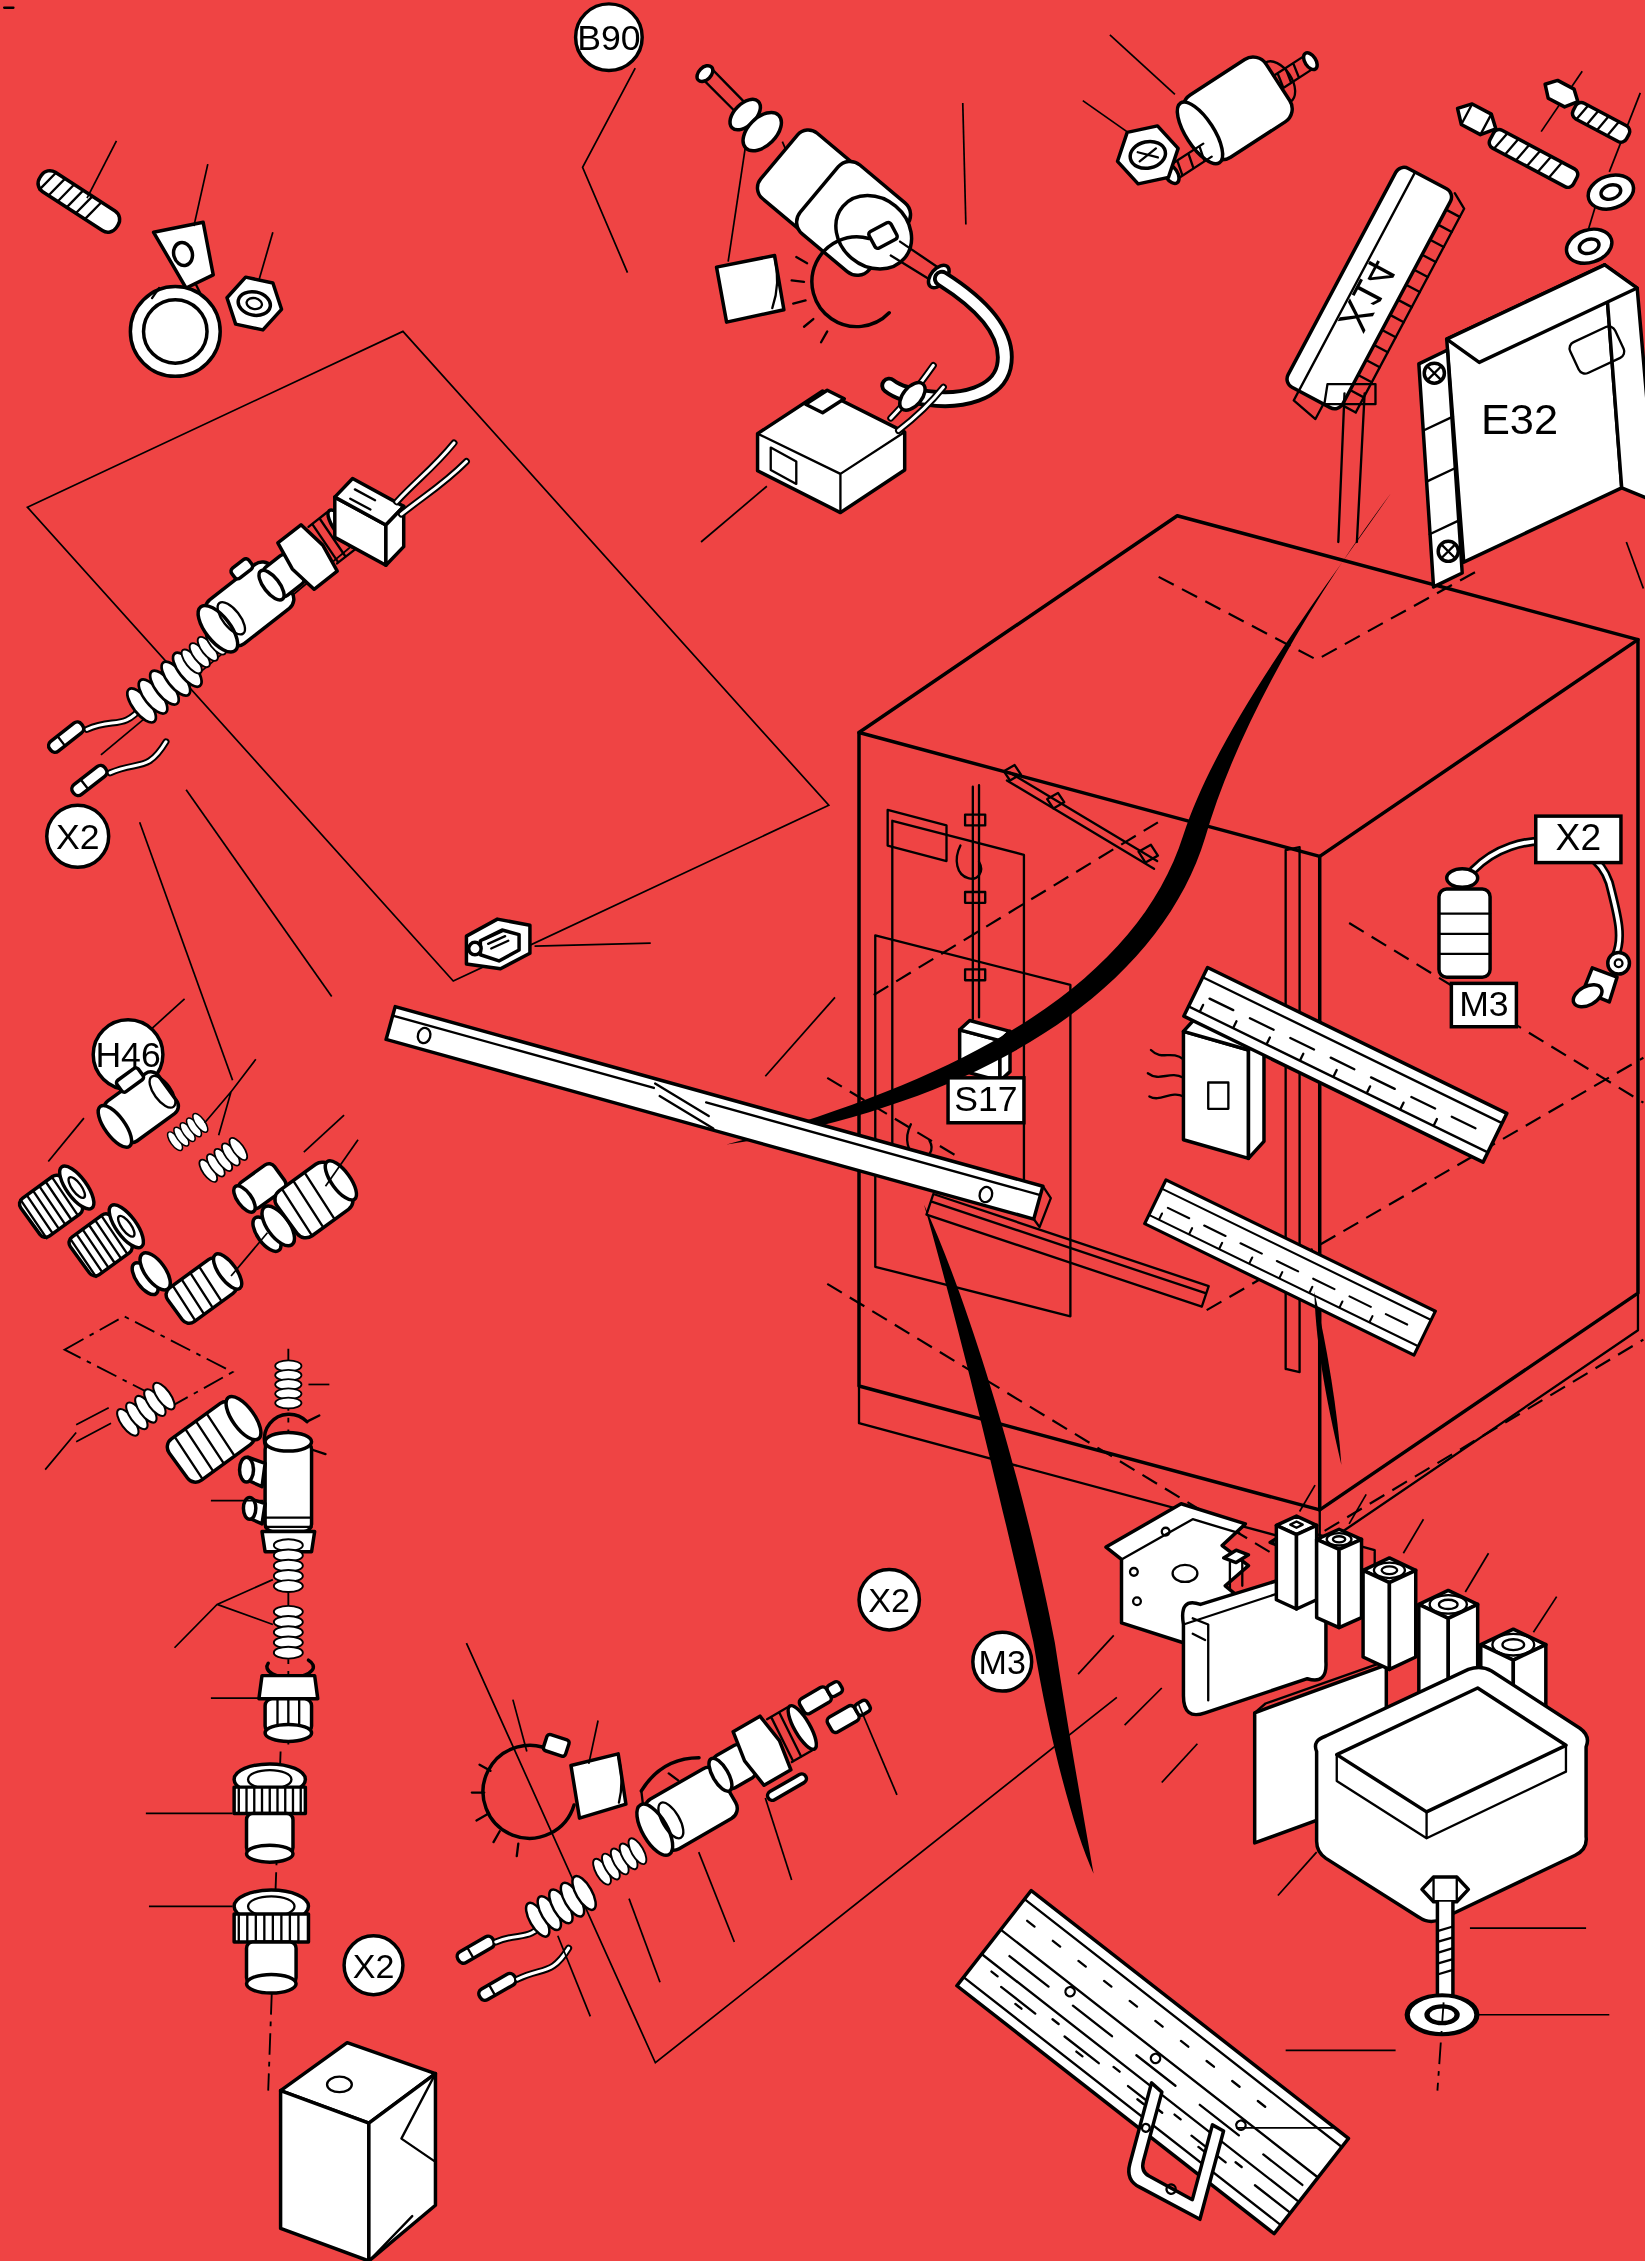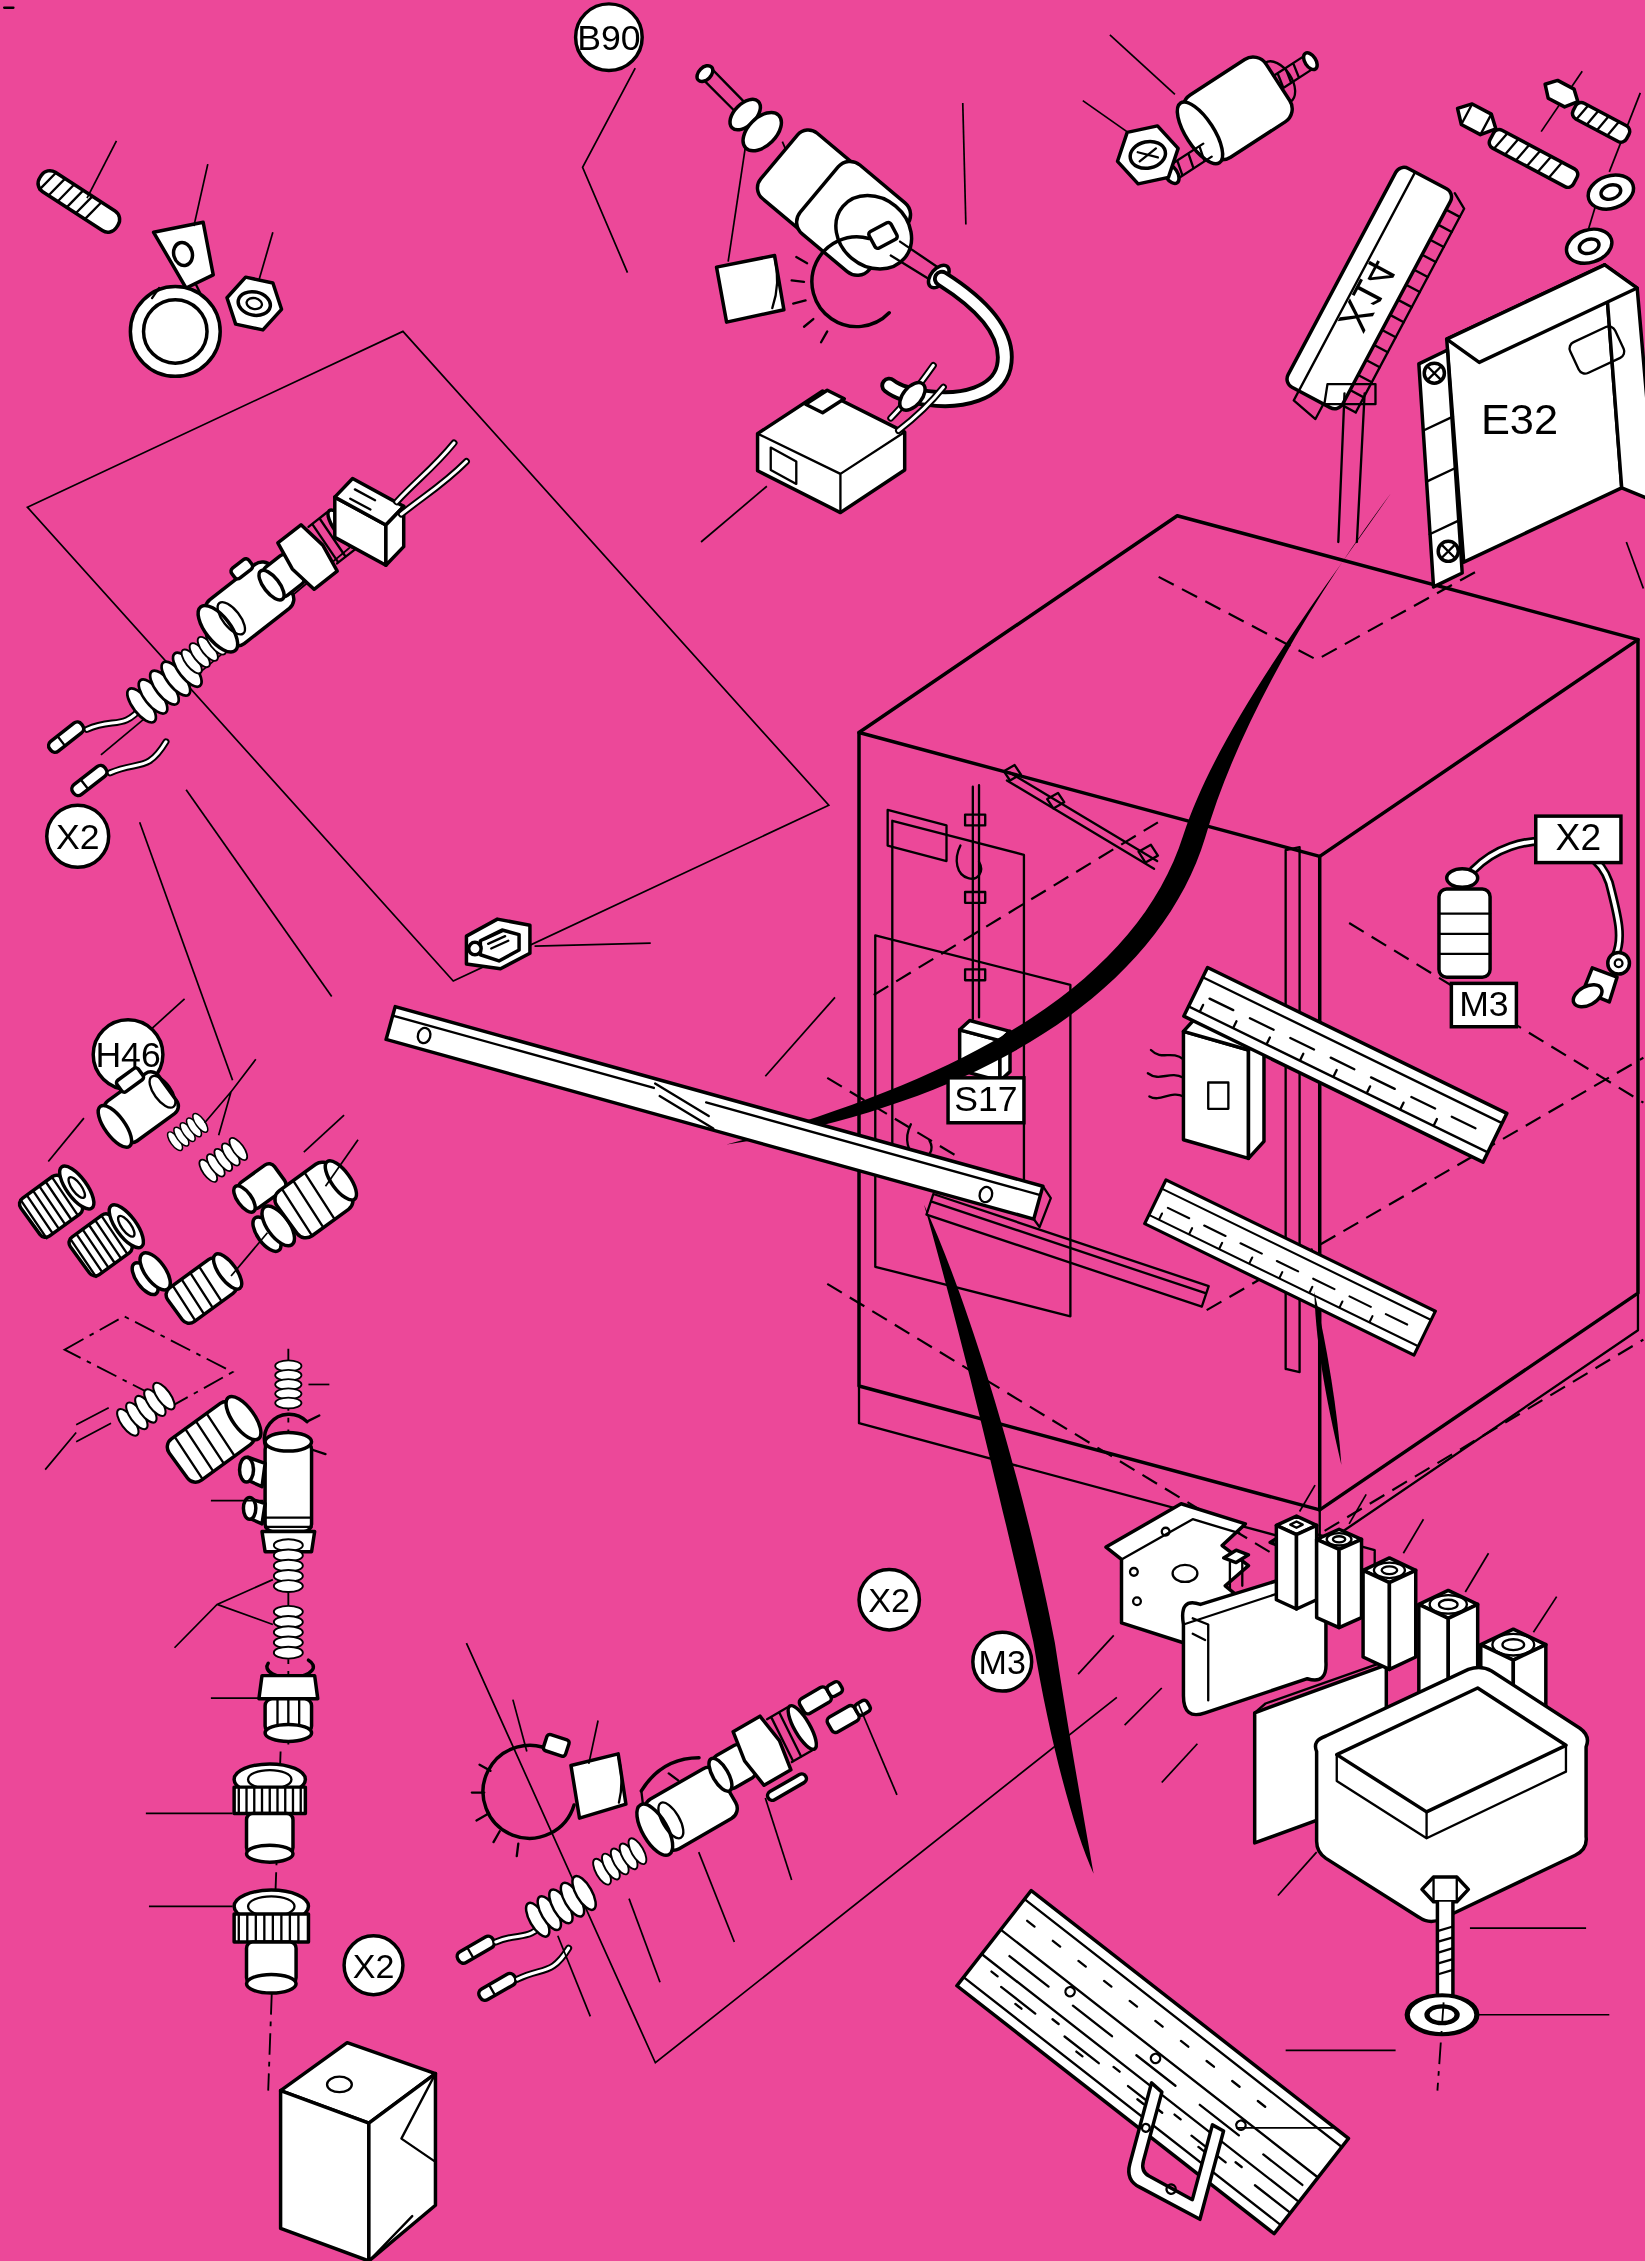--- a/index.html
+++ b/index.html
@@ -1,16 +1,16 @@
 <!DOCTYPE html>
 <html style="font-size:12.4px"><head>
 <meta charset="utf-8">
 <style>
   html,body{margin:0;padding:0;background:#fff;}
-  .stage{width:1646px;height:2261px;position:relative;background:#ec4899;}
+  .stage{width:1646px;height:2261px;position:relative;background:#ef4444;}
   svg{display:block;}
   .p  {fill:#fff;stroke:#000;stroke-width:4.5;stroke-linejoin:round;stroke-linecap:round;}
   .l  {fill:none;stroke:#000;stroke-width:4.5;stroke-linejoin:round;stroke-linecap:round;}
   .l2 {fill:none;stroke:#000;stroke-width:3;stroke-linejoin:round;stroke-linecap:round;}
   .t  {fill:none;stroke:#000;stroke-width:2.2;}
   .d  {fill:none;stroke:#000;stroke-width:2.8;stroke-dasharray:22 12;}
   .dd {fill:none;stroke:#000;stroke-width:2.4;stroke-dasharray:28 9 6 9;}
   .sw {fill:#000;stroke:none;}
   .cable{fill:none;stroke:#000;stroke-width:23;stroke-linecap:round;}
   .cablein{fill:none;stroke:#fff;stroke-width:13;stroke-linecap:round;}

